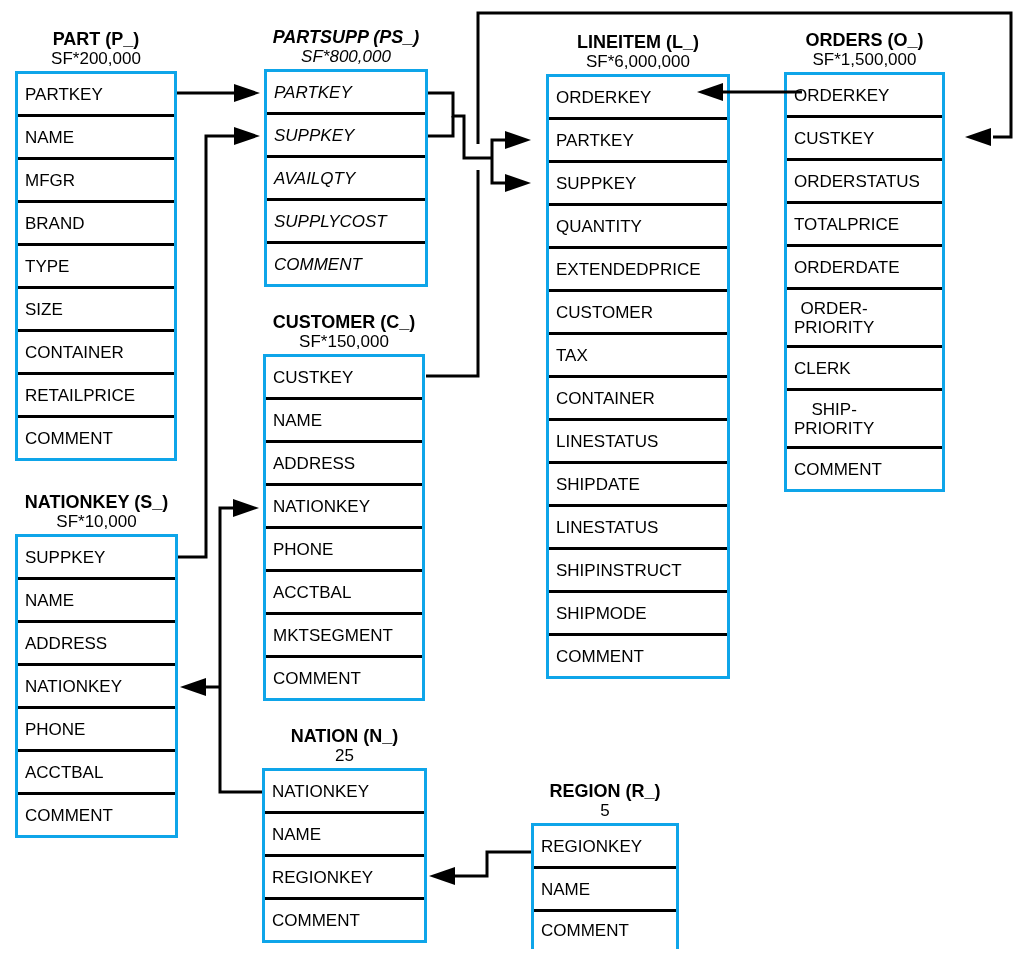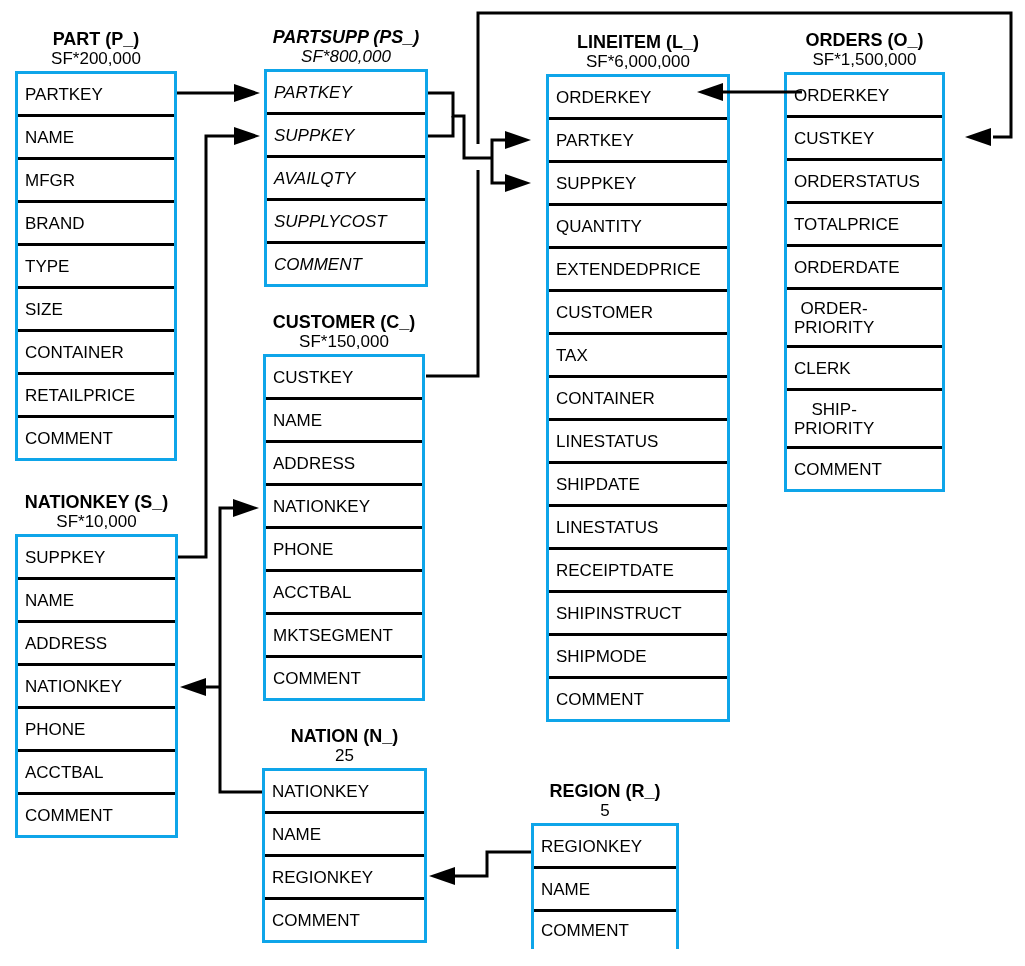--- a/index.html
+++ b/index.html
@@ -124,21 +124,20 @@
         <div class="row">PARTKEY</div>
         <div class="row">SUPPKEY</div>
         <div class="row">QUANTITY</div>
         <div class="row">EXTENDEDPRICE</div>
         <div class="row">CUSTOMER</div>
         <div class="row">TAX</div>
         <div class="row">CONTAINER</div>
         <div class="row">LINESTATUS</div>
         <div class="row">SHIPDATE</div>
         <div class="row">LINESTATUS</div>
-        <div class="row">RECEIPTDATE</div>
         <div class="row">SHIPINSTRUCT</div>
         <div class="row">SHIPMODE</div>
         <div class="row last">COMMENT</div>
       </div>
   </div>
 
   <div class="tbl" id="t-orders" style="left: 784px; top: 31px; width: 161px;">
     <div class="hdr">
       <div class="ttl">ORDERS (O_)</div>
       <div class="card">SF*1,500,000</div>

